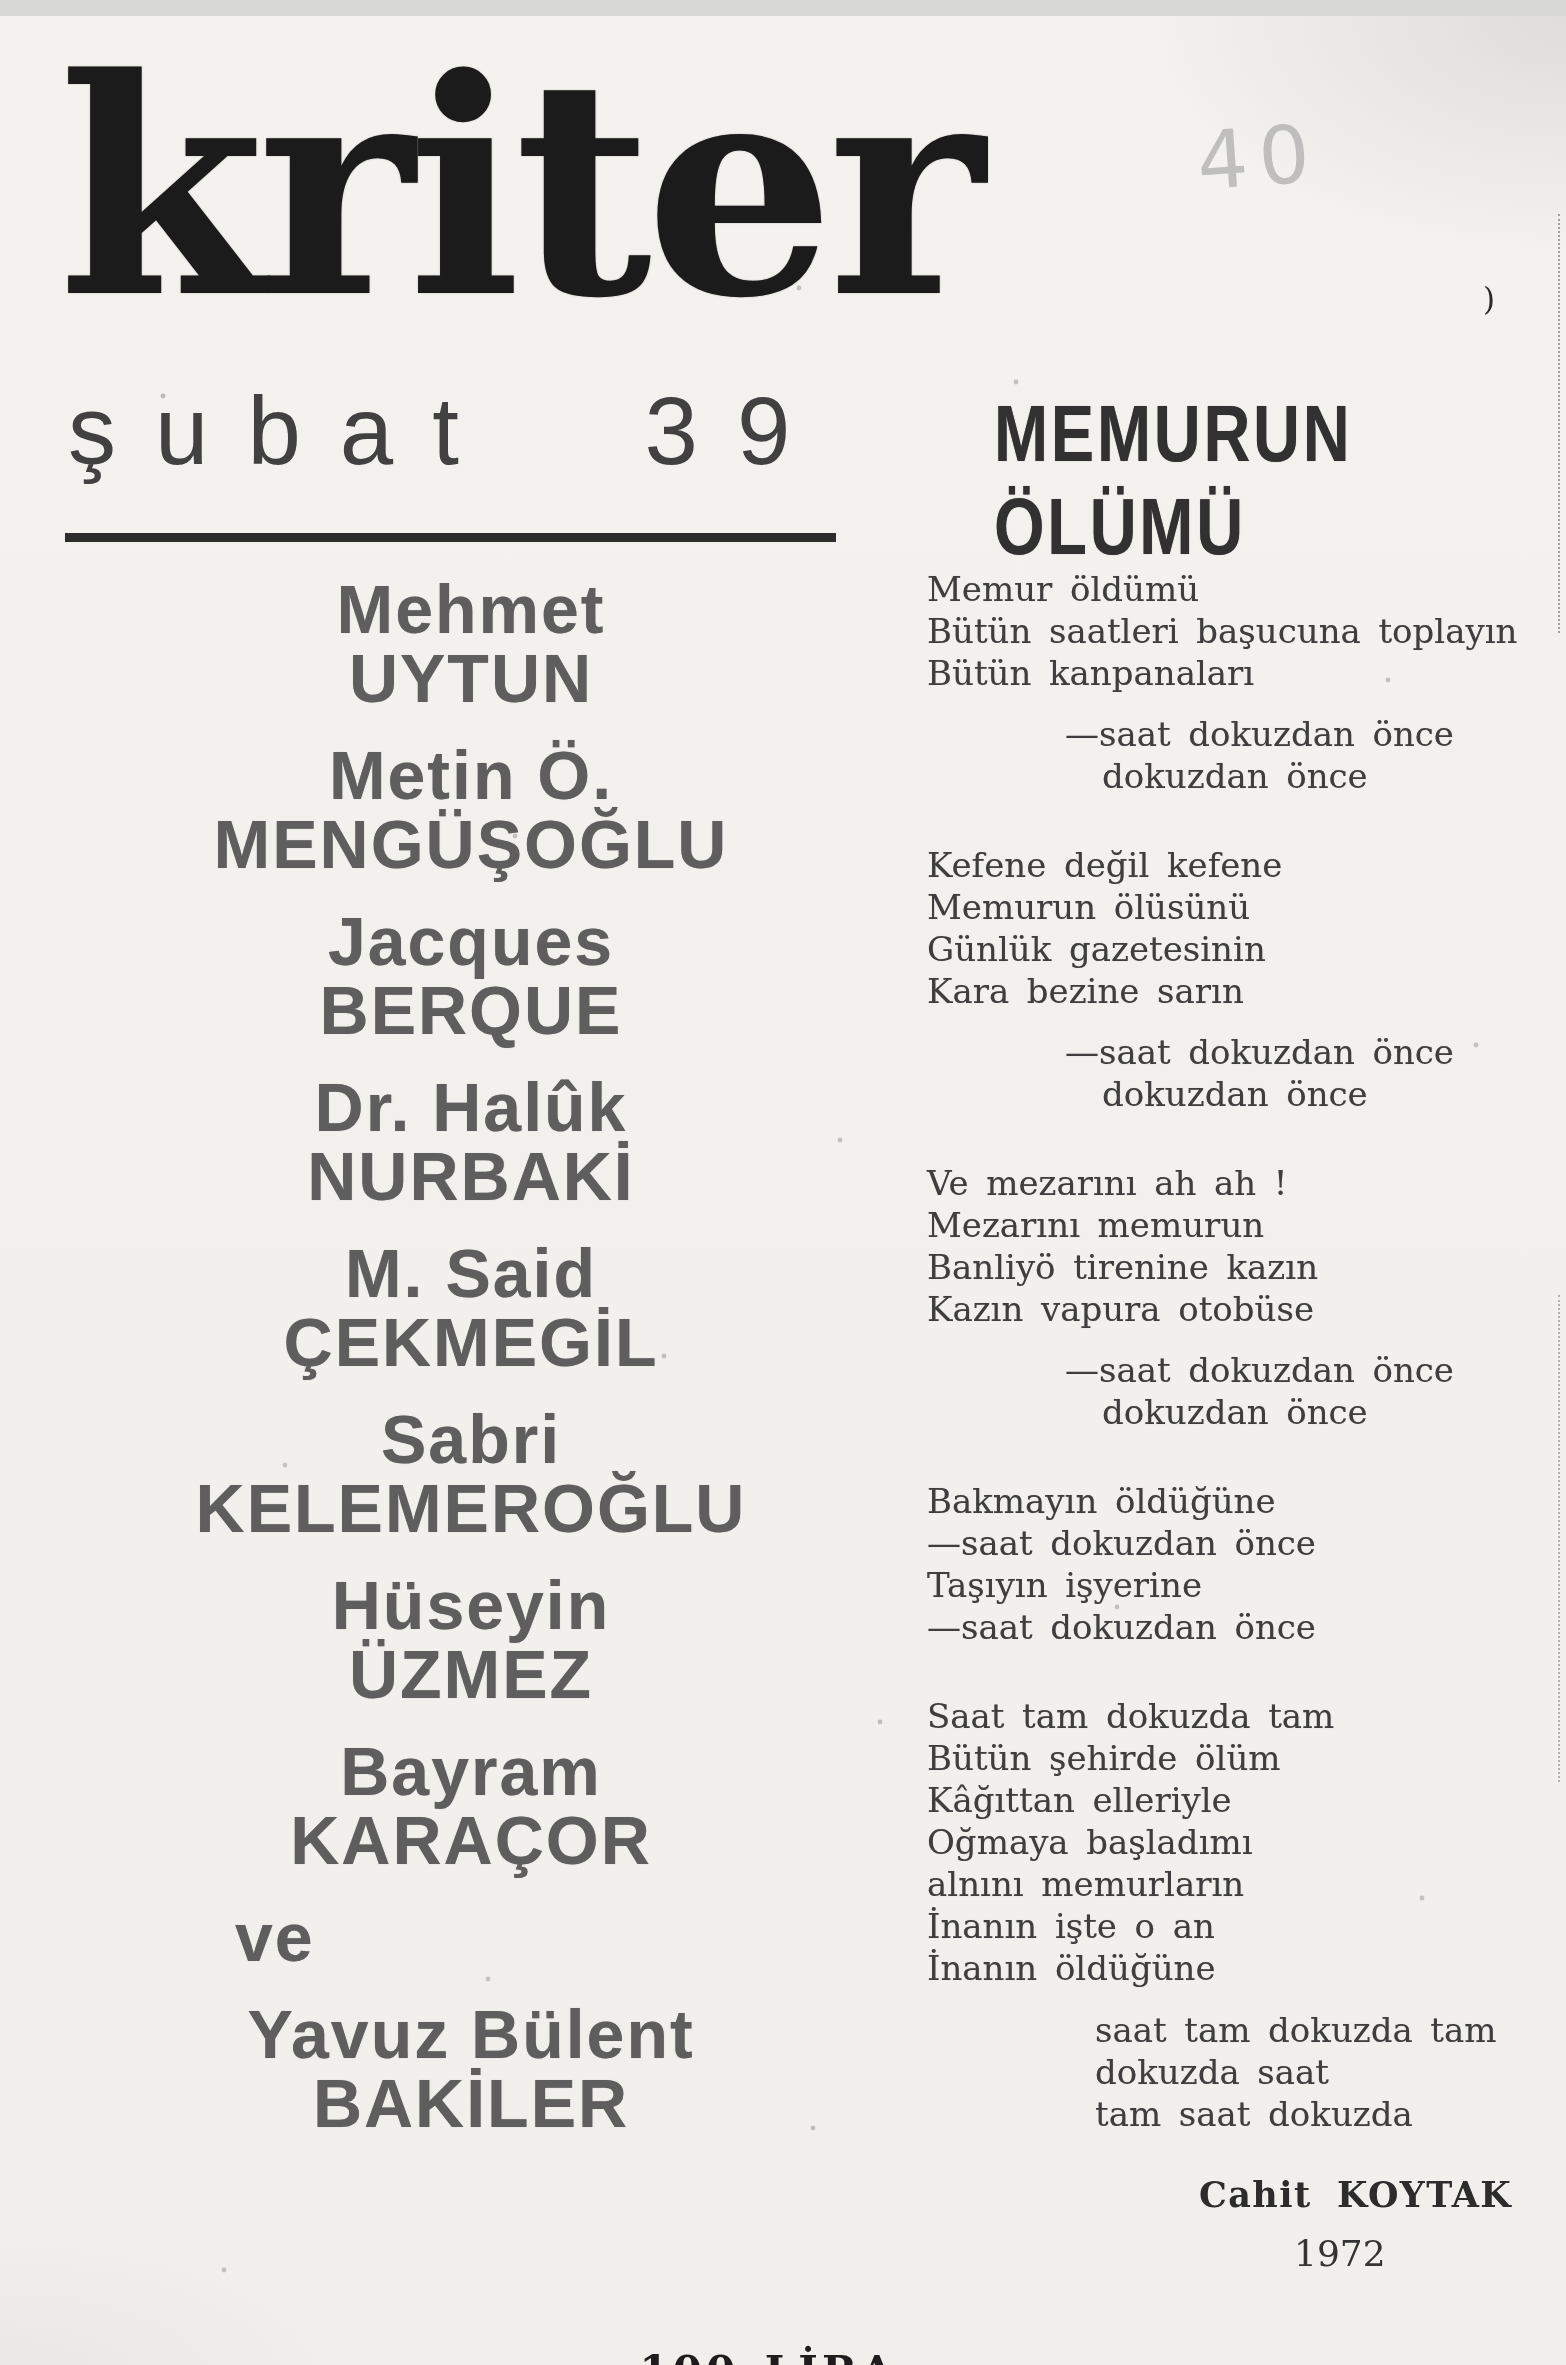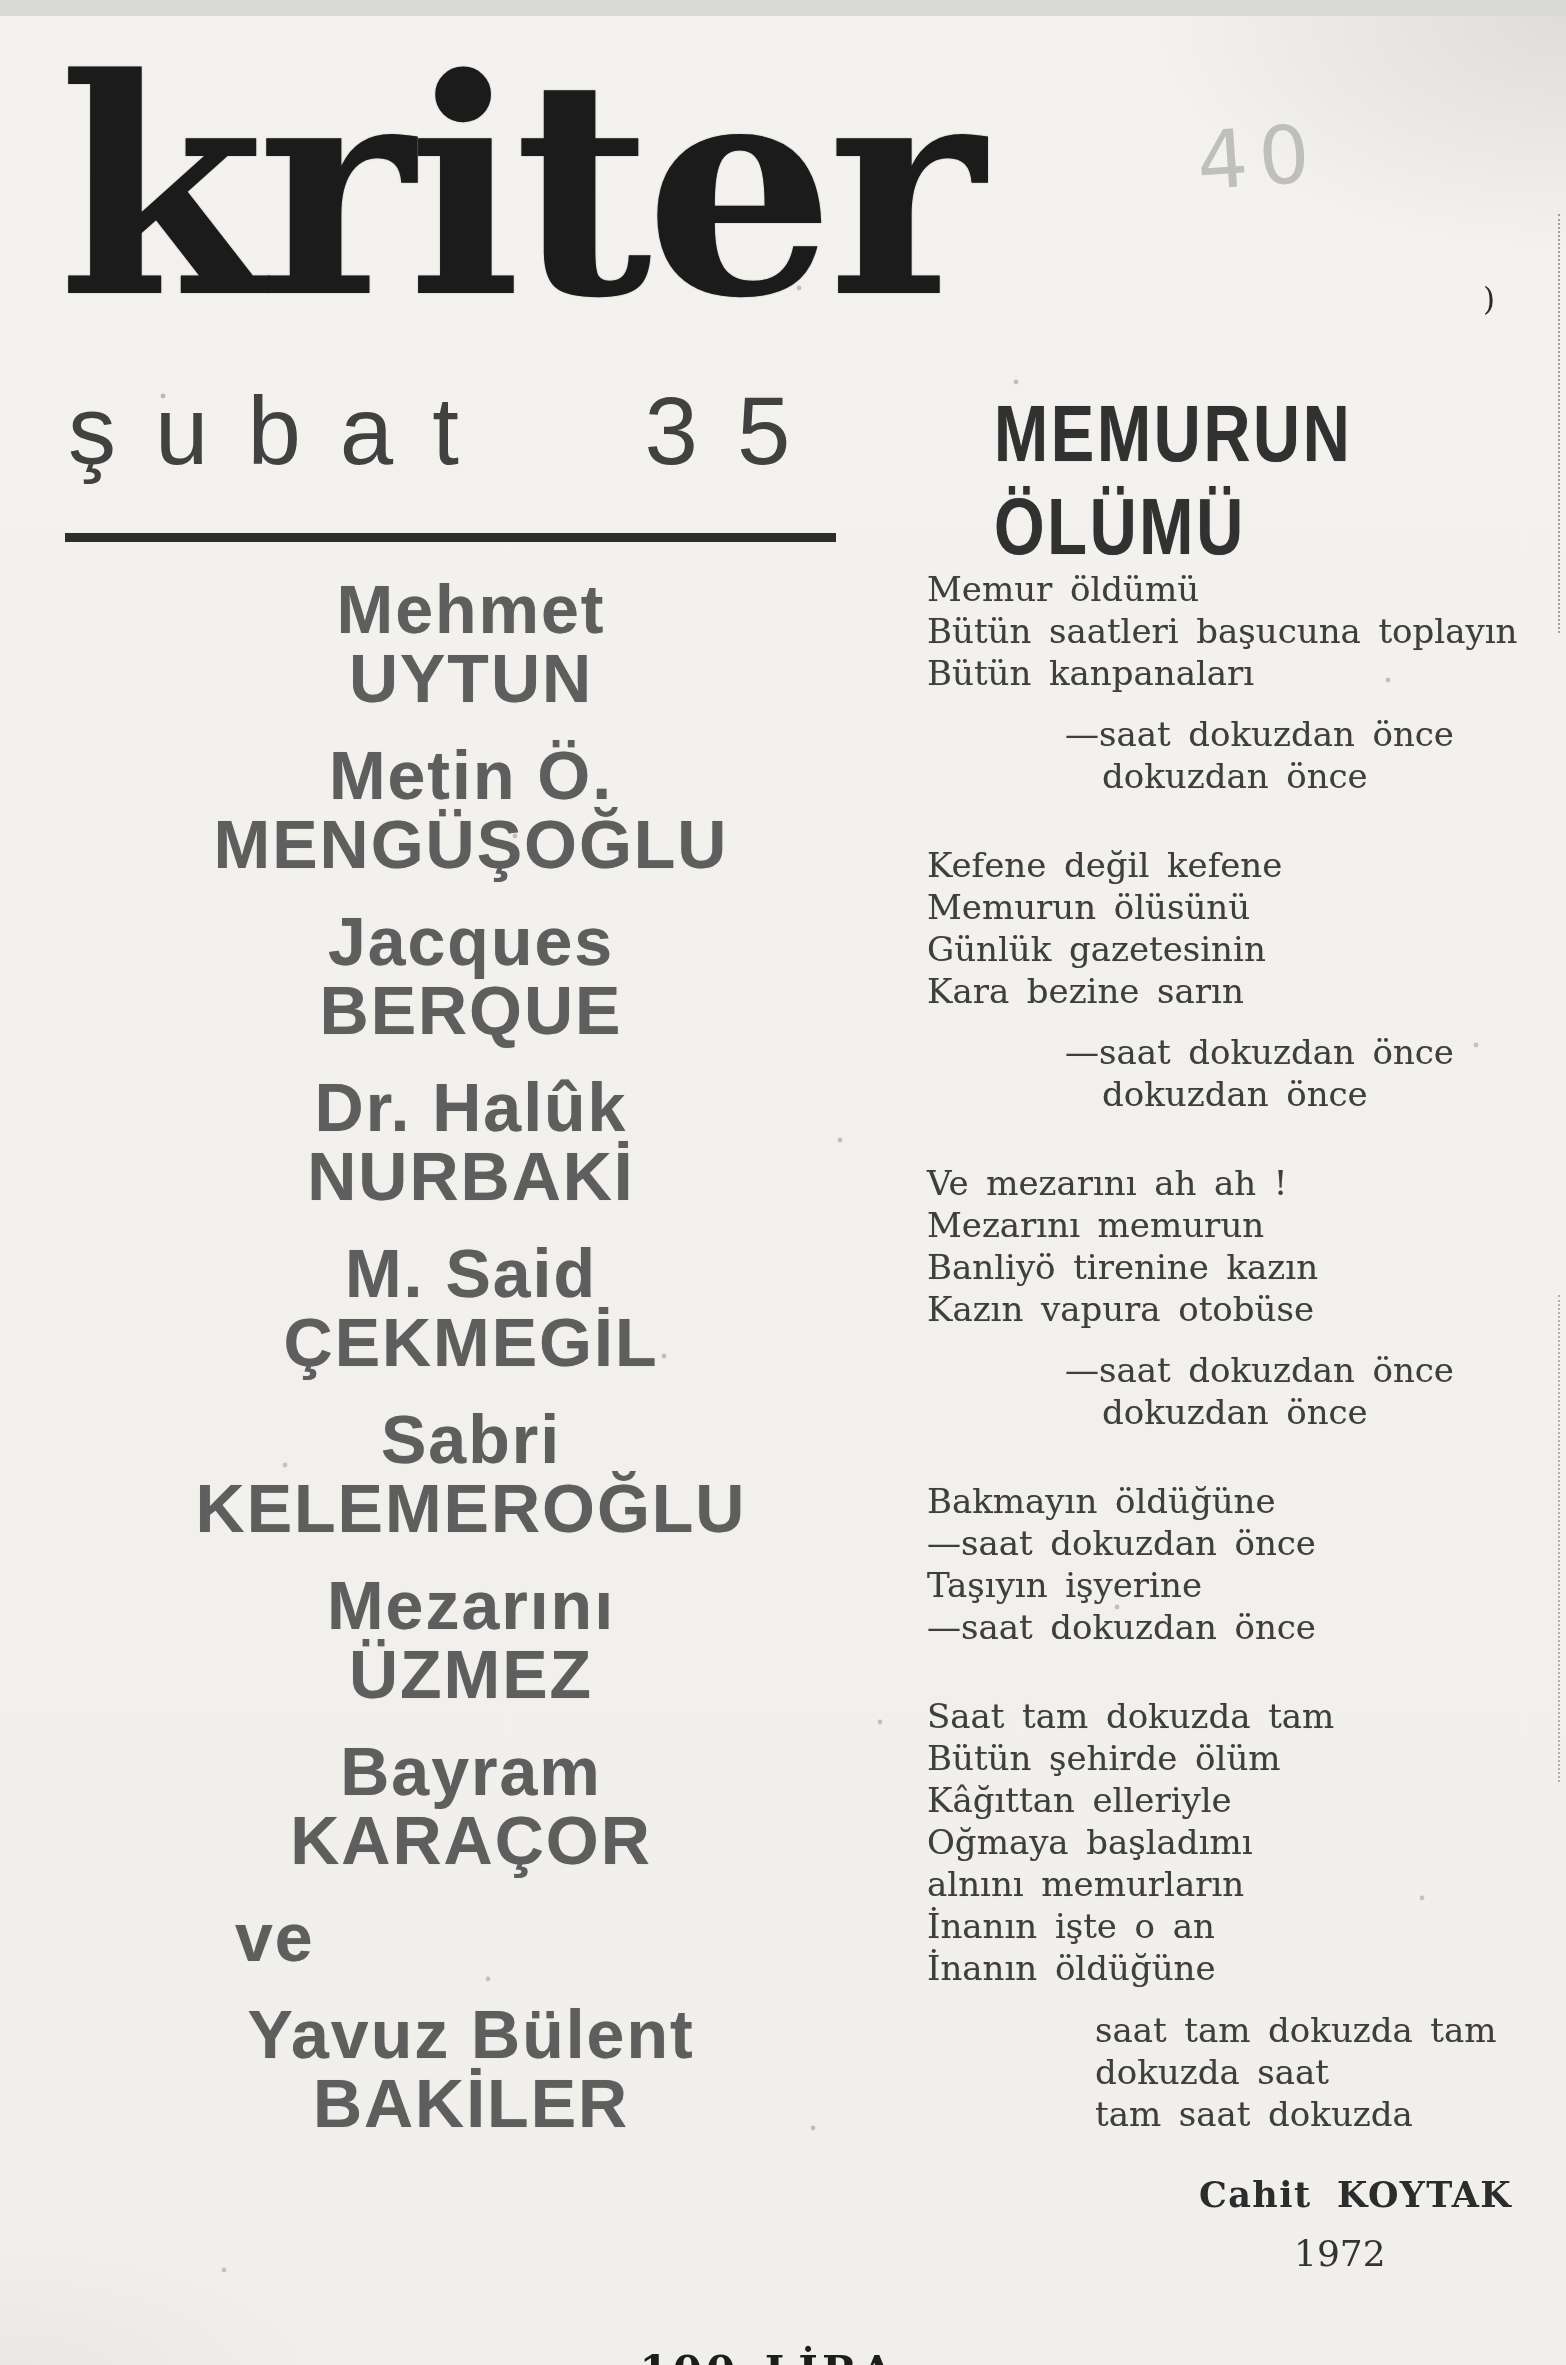--- a/index.html
+++ b/index.html
@@ -119,21 +119,21 @@
       1015px 365px 0 1.4px rgba(80,80,80,.3),
       223px 2253px 0 1.4px rgba(80,80,80,.28);
   }
 </style>
 </head>
 <body>
 
 <div class="page">
 
   <div class="logo">kriter</div>
-  <div class="issue">şubat 35</div>
+  <div class="issue">şubat 39</div>
   <div class="rule"></div>
   <div class="hand-note">40</div>
   <div class="stray-paren">)</div>
 
   <div class="left-col">
     <div>
         <div class="name-block">
           <div>Mehmet</div>
           <div>UYTUN</div>
         </div>
@@ -151,21 +151,21 @@
         </div>
         <div class="name-block">
           <div>M. Said</div>
           <div>ÇEKMEGİL</div>
         </div>
         <div class="name-block">
           <div>Sabri</div>
           <div>KELEMEROĞLU</div>
         </div>
         <div class="name-block">
-          <div>Mezarını</div>
+          <div>Hüseyin</div>
           <div>ÜZMEZ</div>
         </div>
         <div class="name-block">
           <div>Bayram</div>
           <div>KARAÇOR</div>
         </div>
       </div>
     <div class="ve-line">ve</div>
     <div class="name-block">
       <div>Yavuz Bülent</div>

